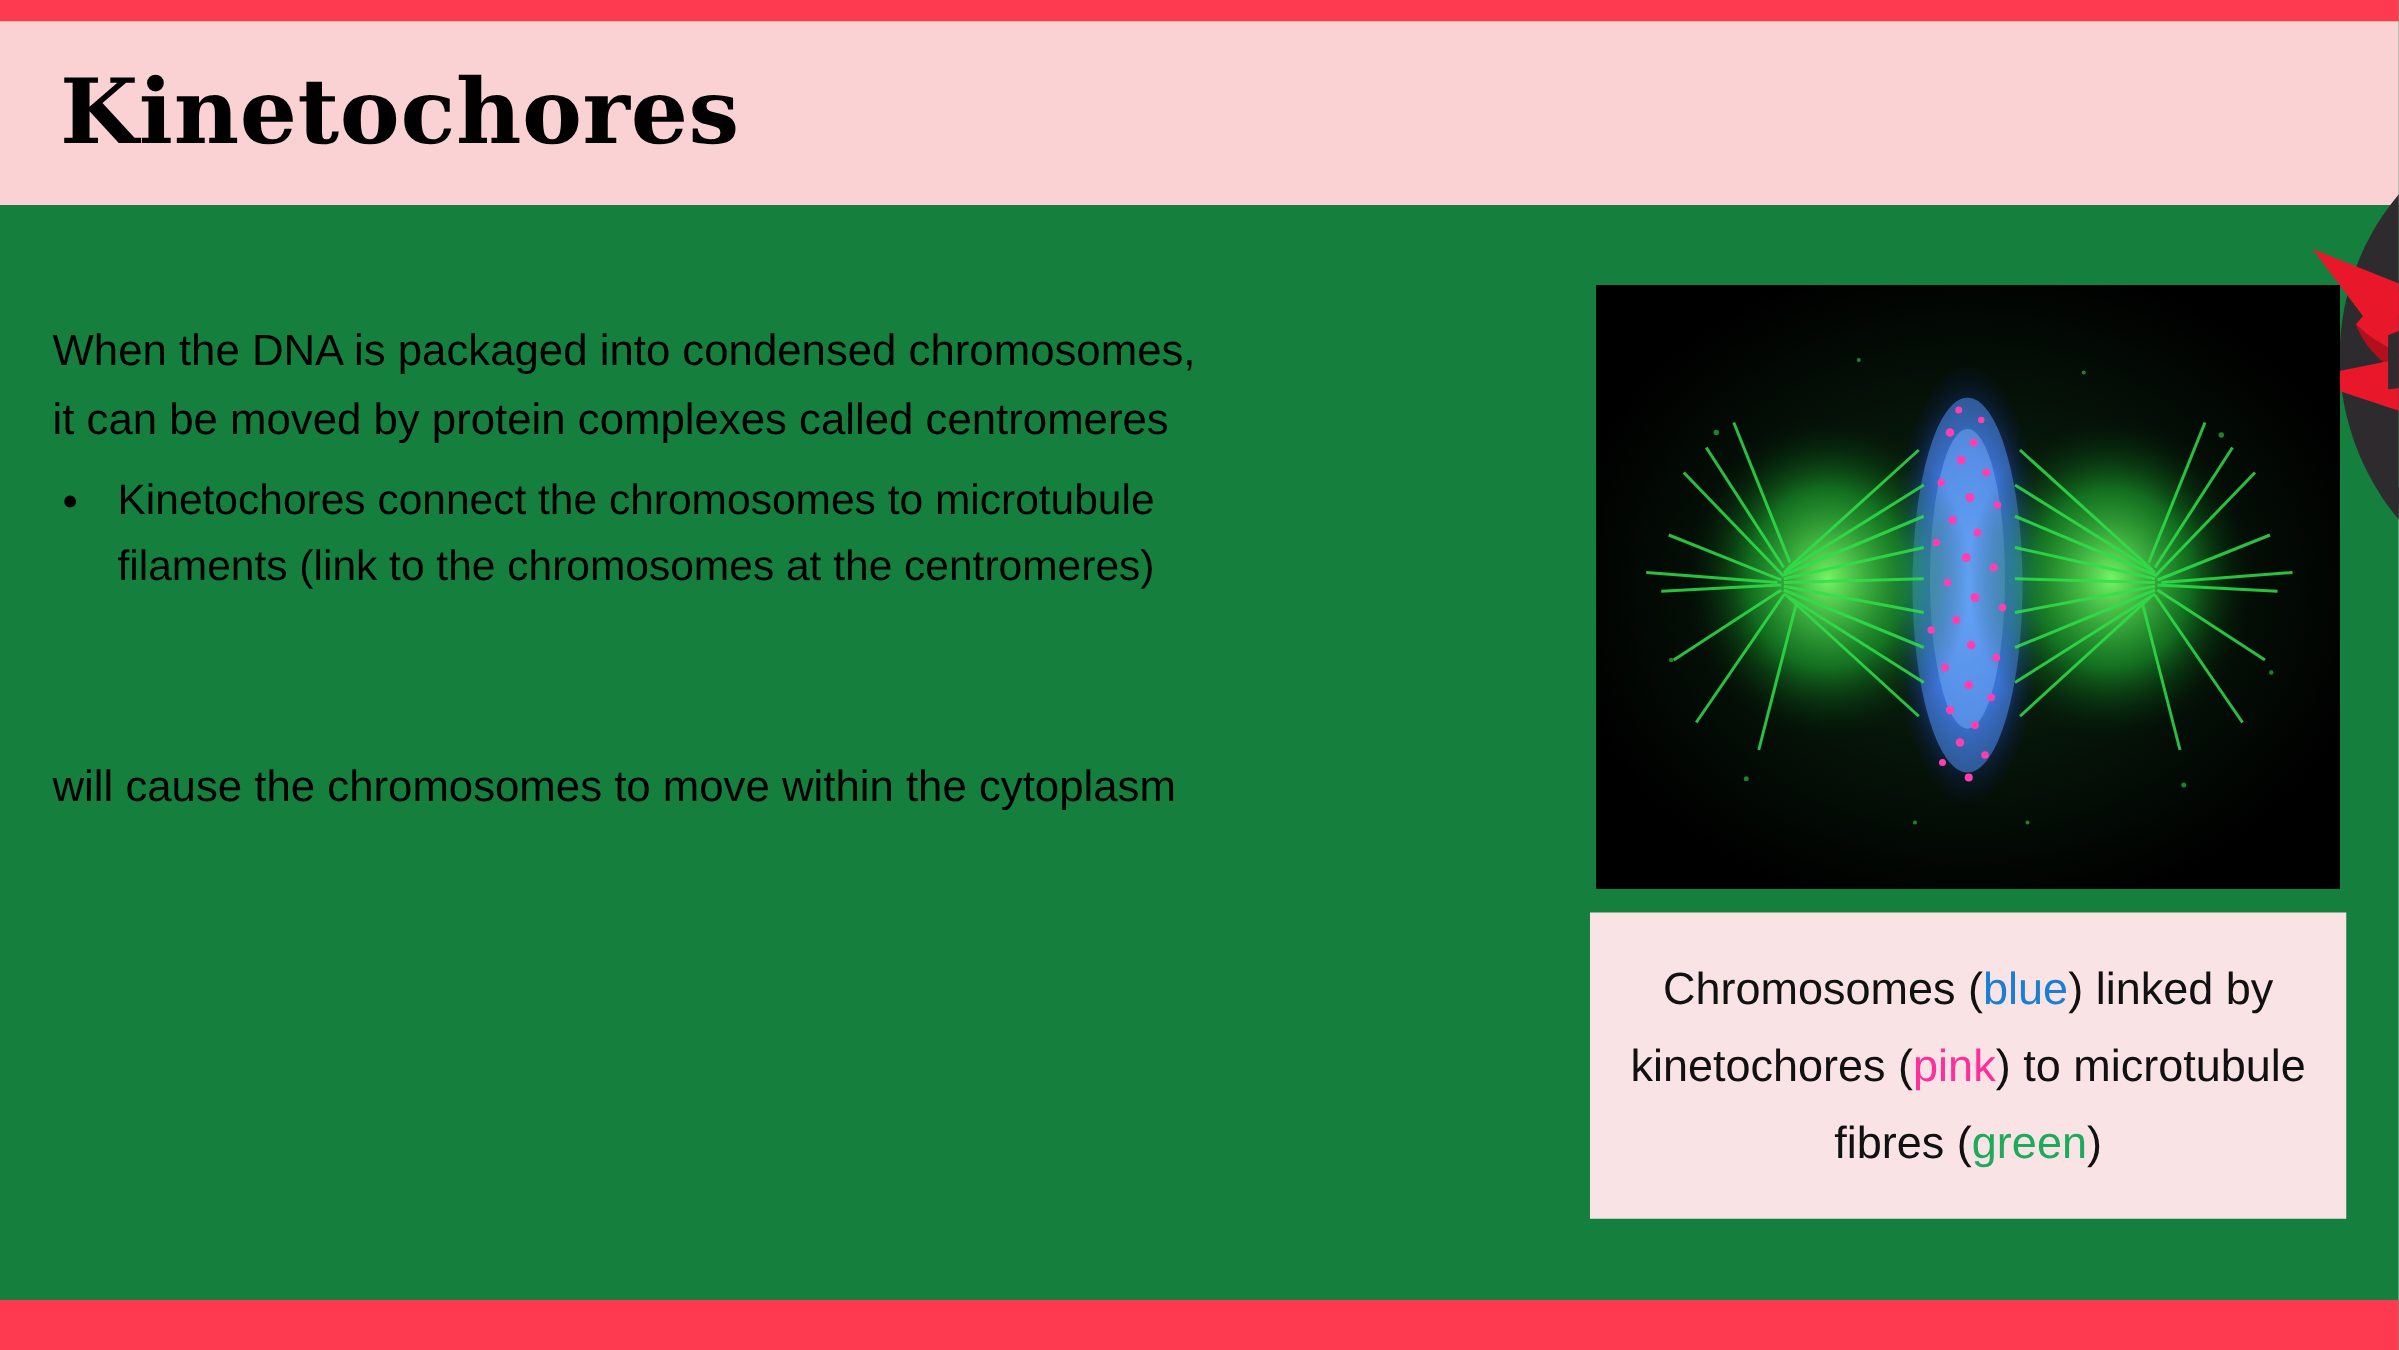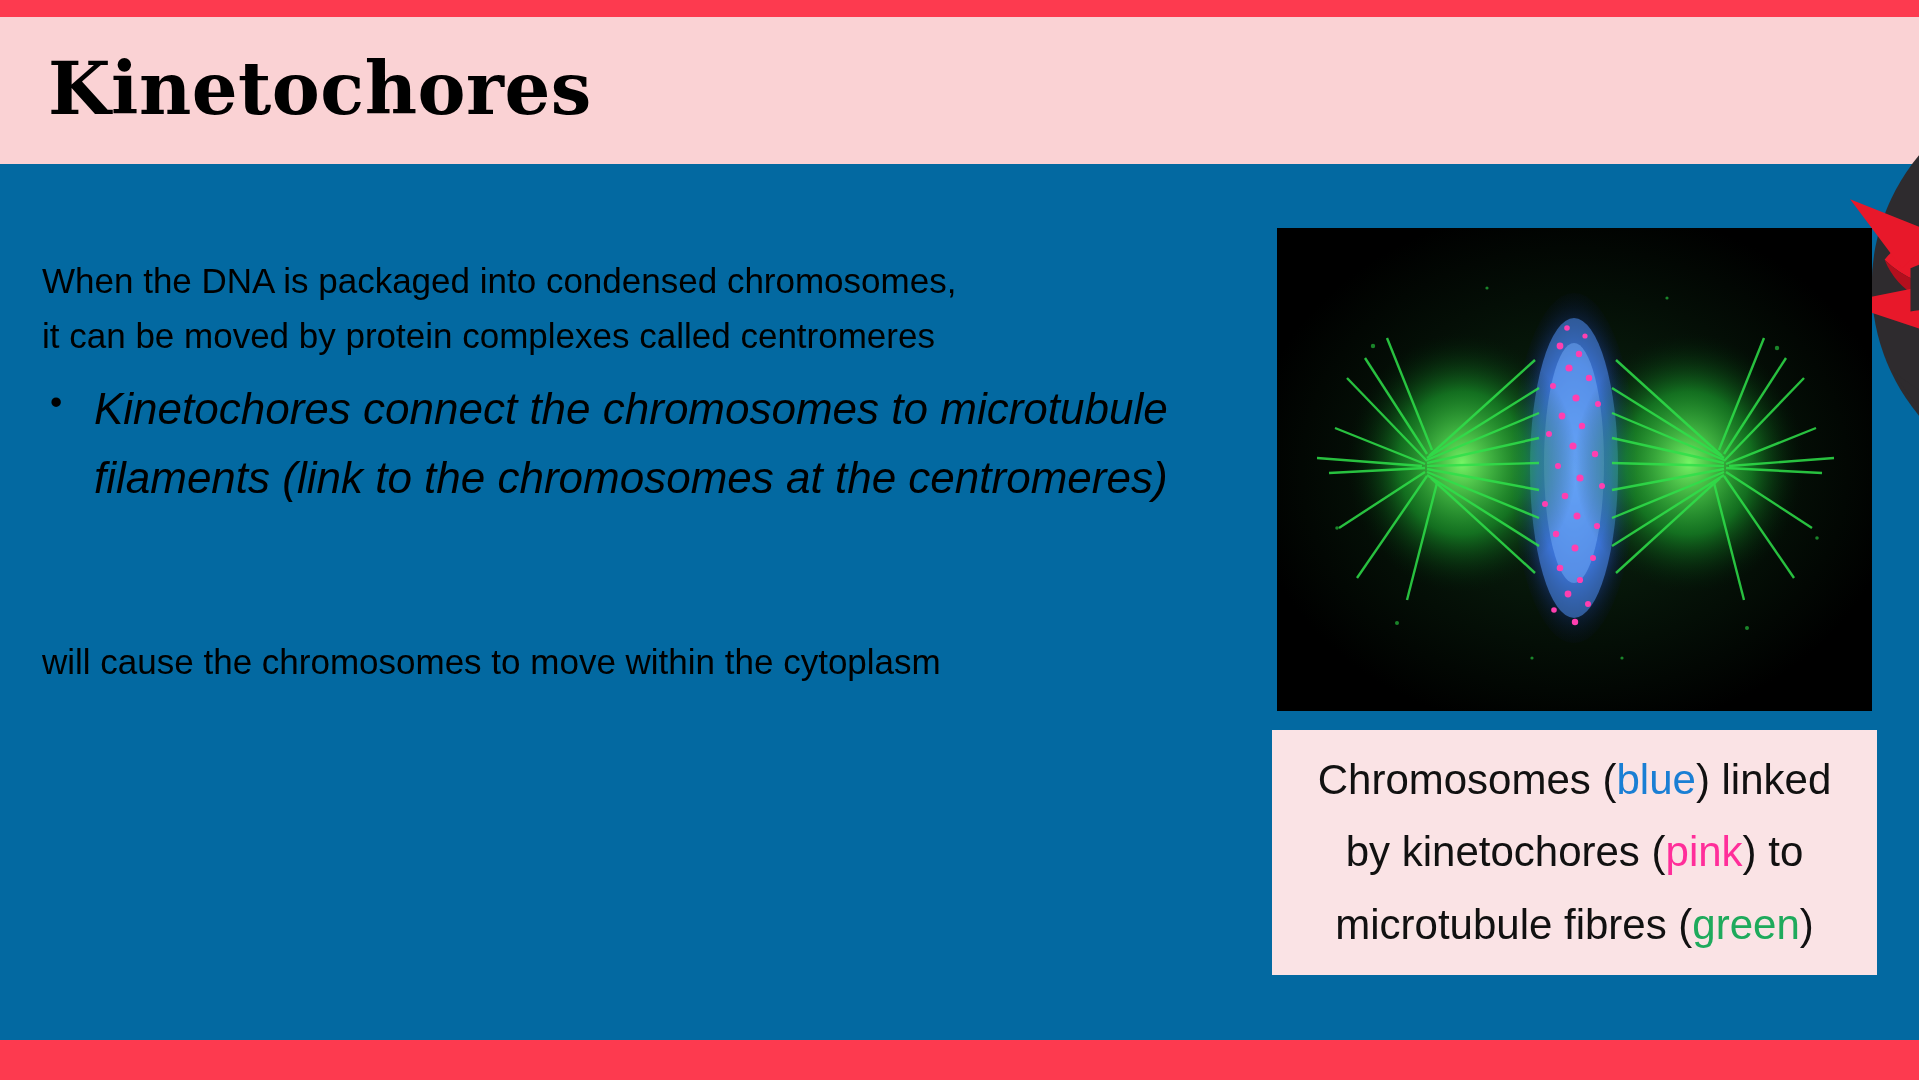--- a/index.html
+++ b/index.html
@@ -10,21 +10,21 @@
     width: 1919px;
     height: 1080px;
     background: #ffffff;
     font-family: "Liberation Sans", sans-serif;
     overflow: hidden;
   }
   .slide {
     position: relative;
     width: 1919px;
     height: 1080px;
-    background: #0369a1;
+    background: #15803d;
     box-sizing: border-box;
     padding-left: 16px;
   }
   
   .top-strip {
     position: absolute;
     top: 0; left: 0;
     width: 1919px;
     height: 17px;
     background: #fd3a4f;
@@ -82,23 +82,22 @@
     width: 52px;
     flex: 0 0 52px;
     font-size: 35px;
     line-height: 1.58;
     text-align: left;
     padding-left: 8px;
     box-sizing: border-box;
   }
   .bullet-text {
     flex: 1 1 auto;
-    font-size: 44px;
+    font-size: 34px;
     line-height: 1.58;
-    font-style: italic;
   }
   .spacer {
     height: 36px;
   }
   
   .figure {
     position: absolute;
     left: 1277px;
     top: 228px;
     width: 595px;
@@ -120,21 +119,21 @@
     height: 245px;
     background: #fae3e5;
     display: flex;
     align-items: center;
     justify-content: center;
     text-align: center;
     box-sizing: border-box;
     padding: 0 26px;
   }
   .caption-text {
-    font-size: 42px;
+    font-size: 36px;
     line-height: 1.72;
     color: #111111;
   }
   .c-blue { color: #1a7fd4; }
   .c-pink { color: #ff2e9a; }
   .c-green { color: #1eaa5c; }
   
   .bottom-strip {
     position: absolute;
     bottom: 0; left: 0;

